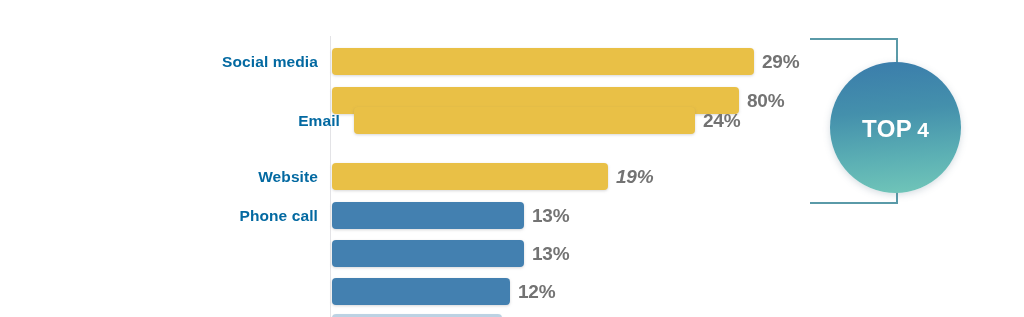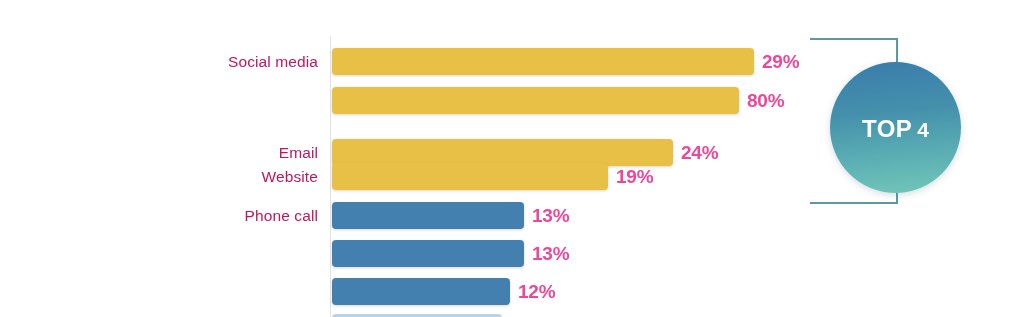--- a/index.html
+++ b/index.html
@@ -32,23 +32,24 @@
 
   .bar-label {
     position: absolute;
     left: 0;
     top: 0;
     width: 318px;
     height: 27px;
     line-height: 27px;
     text-align: right;
     font-size: 15.5px;
-    color: #be185d;
+    color: #0369a1;
     letter-spacing: 0.1px;
     white-space: nowrap;
+    font-weight: bold;
   }
 
   .bar-track {
     position: absolute;
     left: 332px;
     top: 0;
     height: 27px;
   }
 
   .bar-fill {
@@ -60,21 +61,21 @@
   .bar-fill.yellow { background: #e9c046; }
   .bar-fill.blue   { background: #4380b0; }
 
   .bar-value {
     position: absolute;
     top: 0;
     height: 27px;
     line-height: 27px;
     font-size: 19px;
     font-weight: bold;
-    color: #ec4899;
+    color: #737373;
     white-space: nowrap;
     letter-spacing: -0.2px;
   }
 
   
   #axis-line {
     position: absolute;
     left: 330px;
     top: 36px;
     width: 1px;
@@ -156,34 +157,34 @@
     <div class="bar-value" style="left:762px;">29%</div>
   </div>
 
   <div class="bar-row" style="top:87px;">
     <div class="bar-track" style="width:407px;">
       <div class="bar-fill yellow" style="width:407px;"></div>
     </div>
     <div class="bar-value" style="left:747px;">80%</div>
   </div>
 
-  <div class="bar-row" style="top:139px;">
+  <div class="bar-row" style="top:107px;margin-left:22px;">
     <div class="bar-label">Email</div>
     <div class="bar-track" style="width:341px;">
       <div class="bar-fill yellow" style="width:341px;"></div>
     </div>
     <div class="bar-value" style="left:681px;">24%</div>
   </div>
 
   <div class="bar-row" style="top:163px;">
     <div class="bar-label">Website</div>
     <div class="bar-track" style="width:276px;">
       <div class="bar-fill yellow" style="width:276px;"></div>
     </div>
-    <div class="bar-value" style="left:616px;">19%</div>
+    <div class="bar-value" style="left:616px;font-style:italic;">19%</div>
   </div>
 
   <div class="bar-row" style="top:202px;">
     <div class="bar-label">Phone call</div>
     <div class="bar-track" style="width:192px;">
       <div class="bar-fill blue" style="width:192px;"></div>
     </div>
     <div class="bar-value" style="left:532px;">13%</div>
   </div>
 

